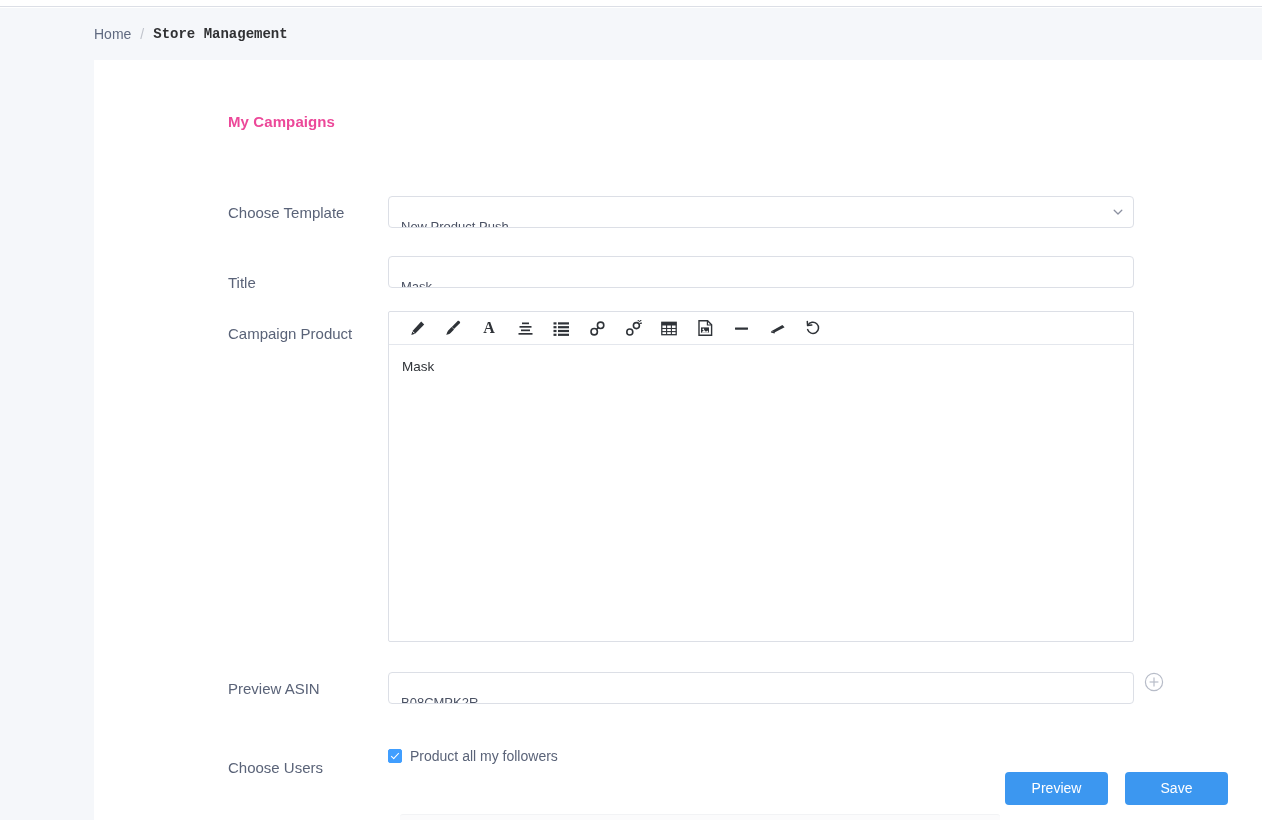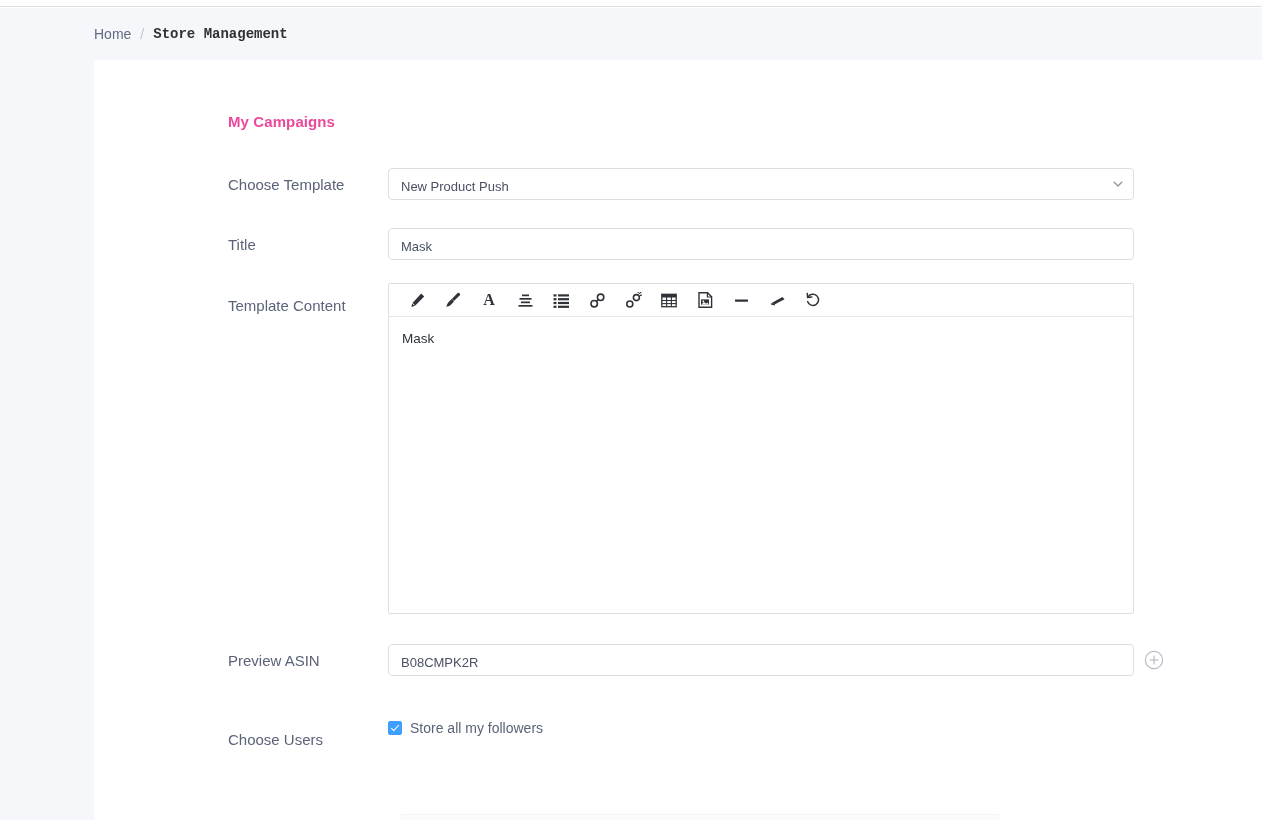--- a/index.html
+++ b/index.html
@@ -100,20 +100,21 @@
     font-weight: bold;
     color: #ec4899;
     letter-spacing: 0.1px;
   }
 
   
   .form-row {
     position: absolute;
     left: 134px;
     width: 1020px;
+    margin-top: 28px;
   }
   .form-label {
     position: absolute;
     left: 0;
     width: 150px;
     font-size: 15px;
     color: #5a6378;
     text-align: left;
     line-height: 20px;
   }
@@ -124,21 +125,21 @@
 
   
   .el-input {
     width: 746px;
     height: 32px;
     border: 1px solid #dcdfe6;
     border-radius: 4px;
     background: #ffffff;
     font-size: 13px;
     color: #4a5163;
-    padding: 3px 12px;
+    padding: 15px 12px;
     line-height: 30px;
     font-family: "Liberation Sans", sans-serif;
     display: block;
     white-space: nowrap;
     overflow: hidden;
   }
 
   .select-wrap { position: relative; width: 746px; }
   .chev {
     position: absolute;
@@ -187,21 +188,21 @@
     padding: 12px 13px;
     font-size: 13.5px;
     color: #2f3338;
     line-height: 1.5;
     overflow: hidden;
   }
 
   
   .asin-wrap {
     display: flex;
-    align-items: center;
+    align-items: flex-start;
   }
   .plus-btn {
     margin-left: 10px;
     width: 20px;
     height: 20px;
     cursor: pointer;
     flex: 0 0 auto;
   }
   .plus-btn svg { display: block; }
 
@@ -305,28 +306,28 @@
             <span class="chev">
               <svg width="10" height="10" viewBox="0 0 10 10">
                   <path d="M1.2 3.3 L5 7 L8.8 3.3" fill="none" stroke="#8b90a0" stroke-width="1.3" stroke-linecap="round" stroke-linejoin="round"></path>
                 </svg>
             </span>
           </div>
         </div>
       </div>
 
       <div class="form-row" style="top:168px; height:34px;">
-        <div class="form-label" style="top:7px;">Title</div>
+        <div class="form-label" style="top:17px;">Title</div>
         <div class="form-control">
           <div class="el-input" title="Enter title">Mask</div>
         </div>
       </div>
 
       <div class="form-row" style="top:223px;">
-        <div class="form-label" style="top:13px;">Template Content</div>
+        <div class="form-label" style="top:13px;">Campaign Product</div>
         <div class="form-control">
           <div class="editor">
 
             <div class="editor-toolbar">
 
               <div class="tb-btn">
                 <svg width="17" height="17" viewBox="0 0 17 17">
                   <path d="M12.2 1.6 L15.2 4.6 L6.1 13.7 L2.3 14.9 L3.5 11.1 Z" fill="#2f3338"></path>
                   <path d="M3.4 11.2 L5.6 13.4" stroke="#ffffff" stroke-width="1" fill="none"></path>
                 </svg>
@@ -451,23 +452,27 @@
             </span>
           </div>
         </div>
       </div>
 
       <div class="form-row" style="top:658px; height:26px;">
         <div class="form-label" style="top:12px;">Choose Users</div>
         <div class="form-control" style="top:3px;">
           <label class="cb-wrap">
             <span class="cb-box"></span>
-            <span class="cb-label">Store all my followers</span>
+            <span class="cb-label">Product all my followers</span>
           </label>
         </div>
       </div>
 
+      <div class="actions">
+        <button class="btn">Preview</button>
+        <button class="btn">Save</button>
+      </div>
 
     </div>
   </div>
 
   <div class="bottom-ghost"></div>
 </div>
 
 </body></html>

